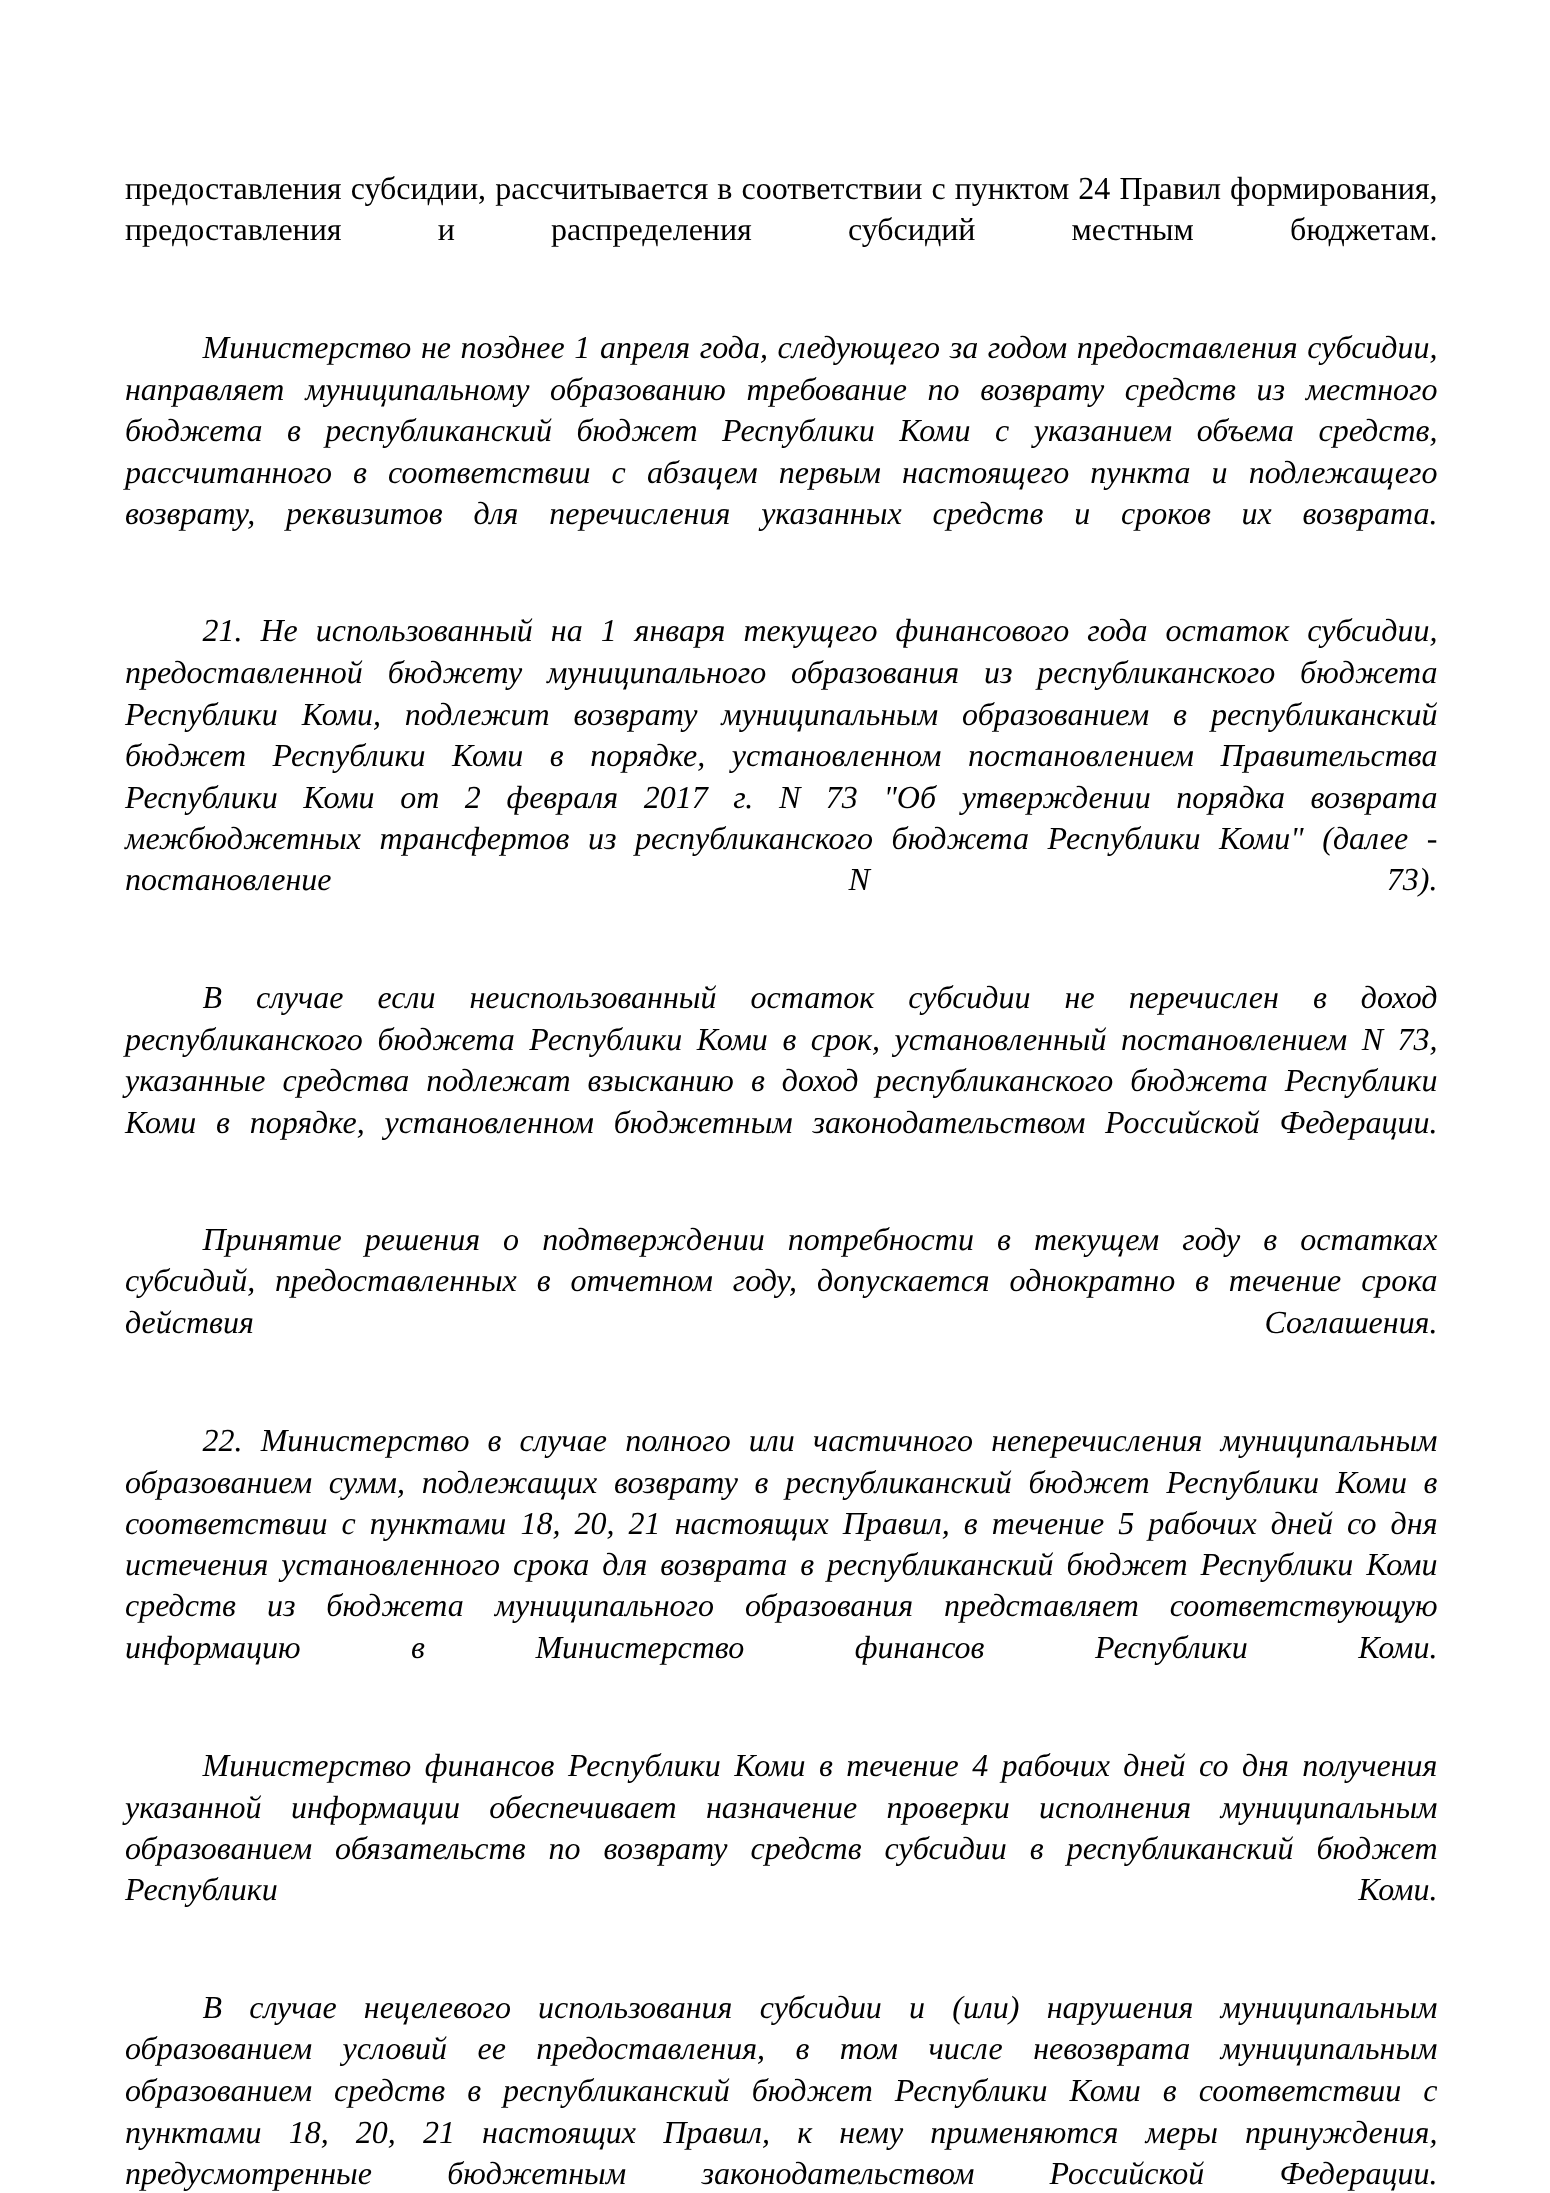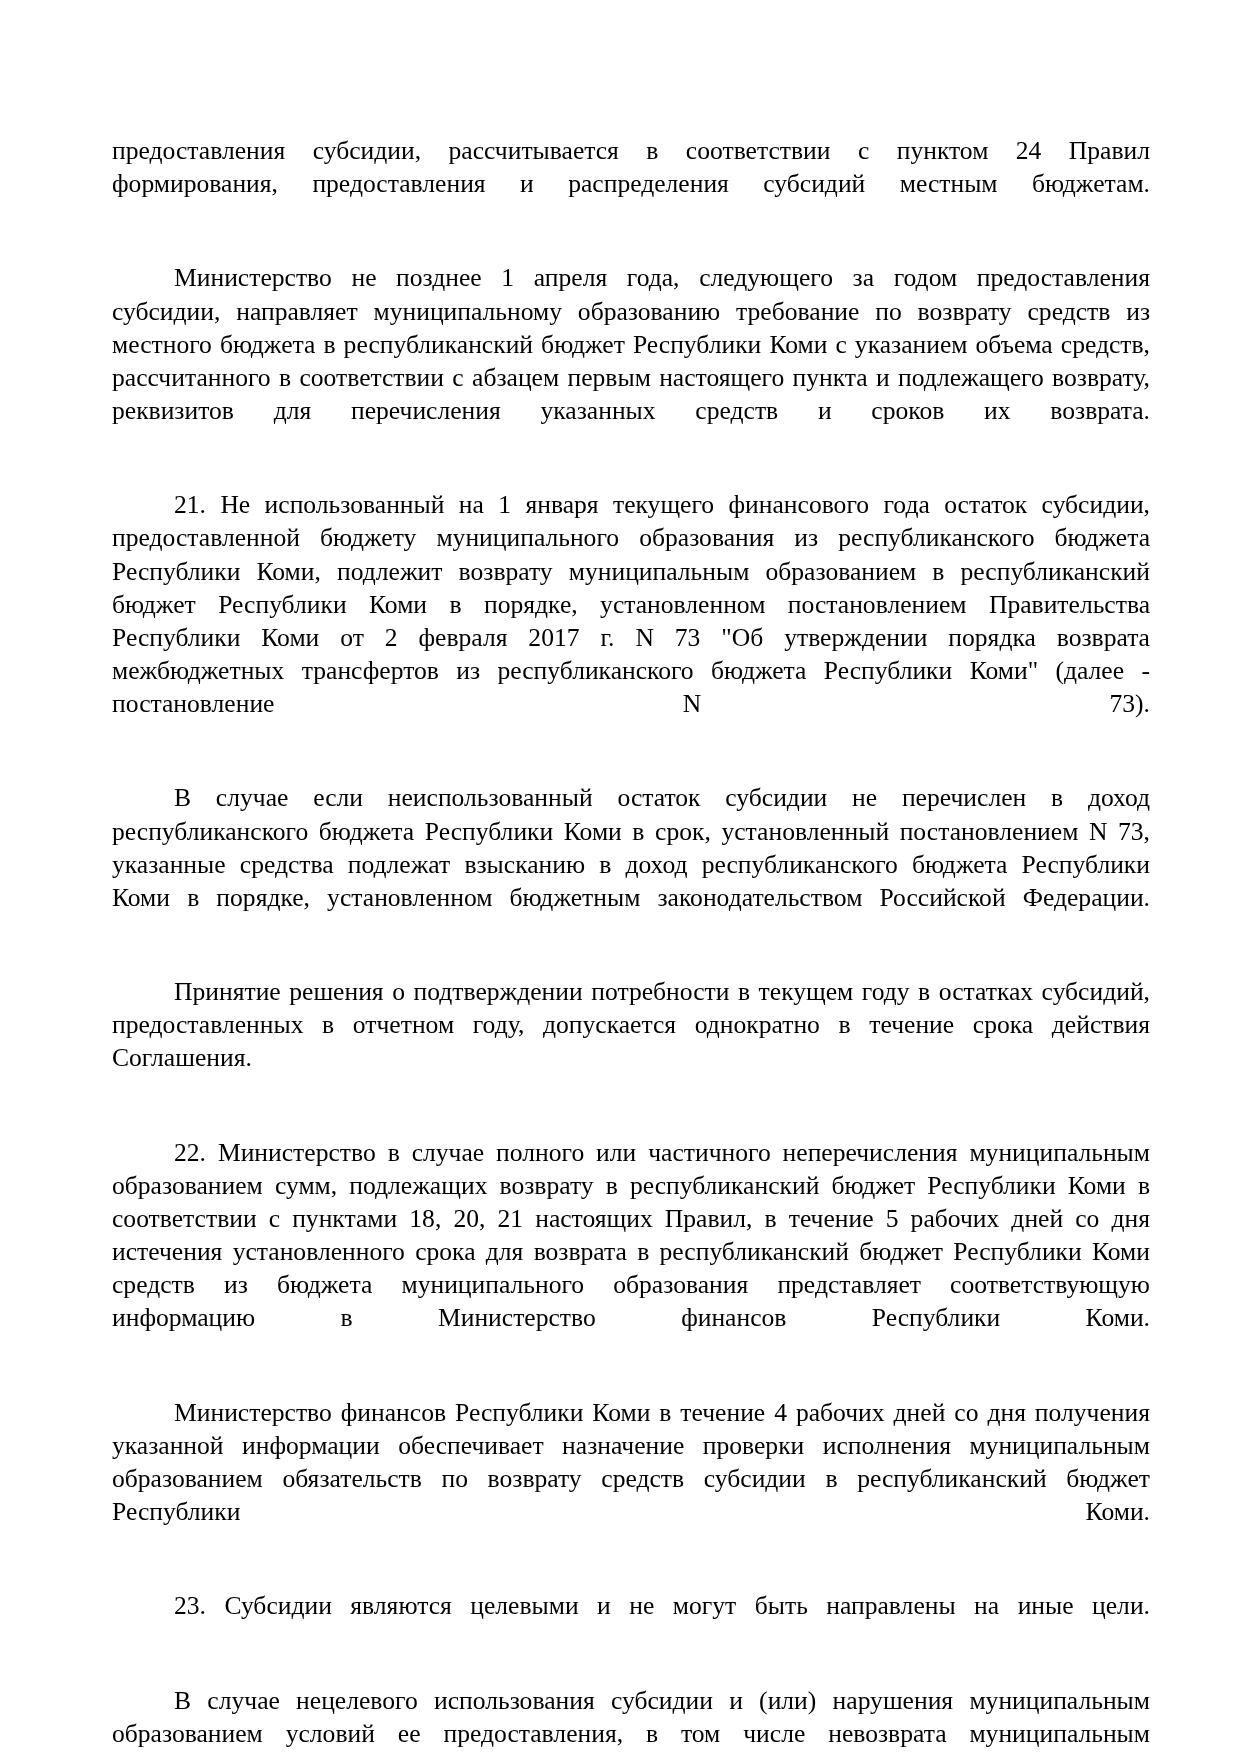--- a/index.html
+++ b/index.html
@@ -21,34 +21,35 @@
     box-sizing: border-box;
     overflow: hidden;
   }
   .page-body {
     position: absolute;
     left: 100px;
     top: 134px;
     width: 1050px;
   }
   p.para {
-    margin: 0 0 0 12px;
+    margin: 0 0 0 0;
     font-size: 25.6px;
     line-height: 1.295;
     text-align: justify;
     text-justify: inter-word;
     text-indent: 0;
     word-spacing: 0.02em;
     hyphens: none;
   }
   p.para.indent {
     text-indent: 62px;
   }
   p.para.gap {
     margin-top: 28px;
+    font-style: italic;
   }
   
   p.para::after {
     content: "";
     display: inline-block;
     width: 100%;
   }
 </style>
 </head>
 <body>
@@ -63,18 +64,17 @@
     <p class="para indent gap">21. Не использованный на 1 января текущего финансового года остаток субсидии, предоставленной бюджету муниципального образования из республиканского бюджета Республики Коми, подлежит возврату муниципальным образованием в республиканский бюджет Республики Коми в порядке, установленном постановлением Правительства Республики Коми от 2 февраля 2017 г. N 73 "Об утверждении порядка возврата межбюджетных трансфертов из республиканского бюджета Республики Коми" (далее - постановление N 73).</p>
 
     <p class="para indent gap">В случае если неиспользованный остаток субсидии не перечислен в доход республиканского бюджета Республики Коми в срок, установленный постановлением N 73, указанные средства подлежат взысканию в доход республиканского бюджета Республики Коми в порядке, установленном бюджетным законодательством Российской Федерации.</p>
 
     <p class="para indent gap">Принятие решения о подтверждении потребности в текущем году в остатках субсидий, предоставленных в отчетном году, допускается однократно в течение срока действия Соглашения.</p>
 
     <p class="para indent gap">22. Министерство в случае полного или частичного неперечисления муниципальным образованием сумм, подлежащих возврату в республиканский бюджет Республики Коми в соответствии с пунктами 18, 20, 21 настоящих Правил, в течение 5 рабочих дней со дня истечения установленного срока для возврата в республиканский бюджет Республики Коми средств из бюджета муниципального образования представляет соответствующую информацию в Министерство финансов Республики Коми.</p>
 
     <p class="para indent gap">Министерство финансов Республики Коми в течение 4 рабочих дней со дня получения указанной информации обеспечивает назначение проверки исполнения муниципальным образованием обязательств по возврату средств субсидии в республиканский бюджет Республики Коми.</p>
 
-    <p class="para indent gap">23. Субсидии являются целевыми и не могут быть направлены на иные цели.</p>
 
     <p class="para indent gap">В случае нецелевого использования субсидии и (или) нарушения муниципальным образованием условий ее предоставления, в том числе невозврата муниципальным образованием средств в республиканский бюджет Республики Коми в соответствии с пунктами 18, 20, 21 настоящих Правил, к нему применяются меры принуждения, предусмотренные бюджетным законодательством Российской Федерации.</p>
 
   </div>
 </div>
 
 </body></html>

